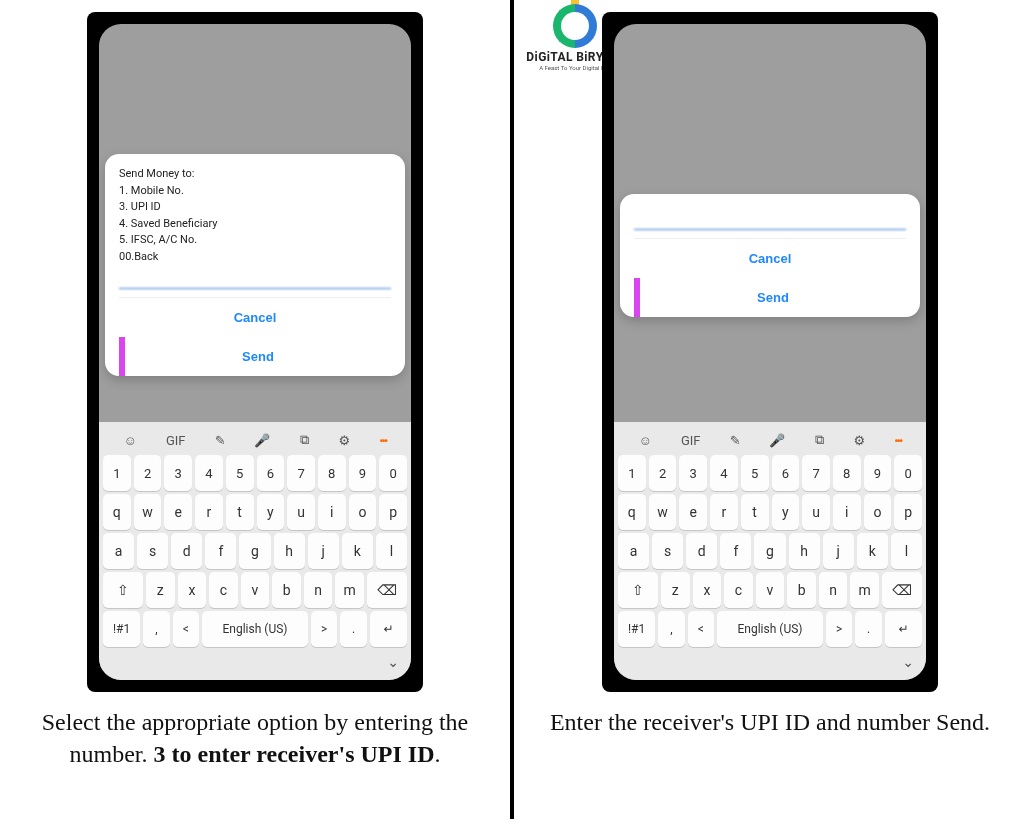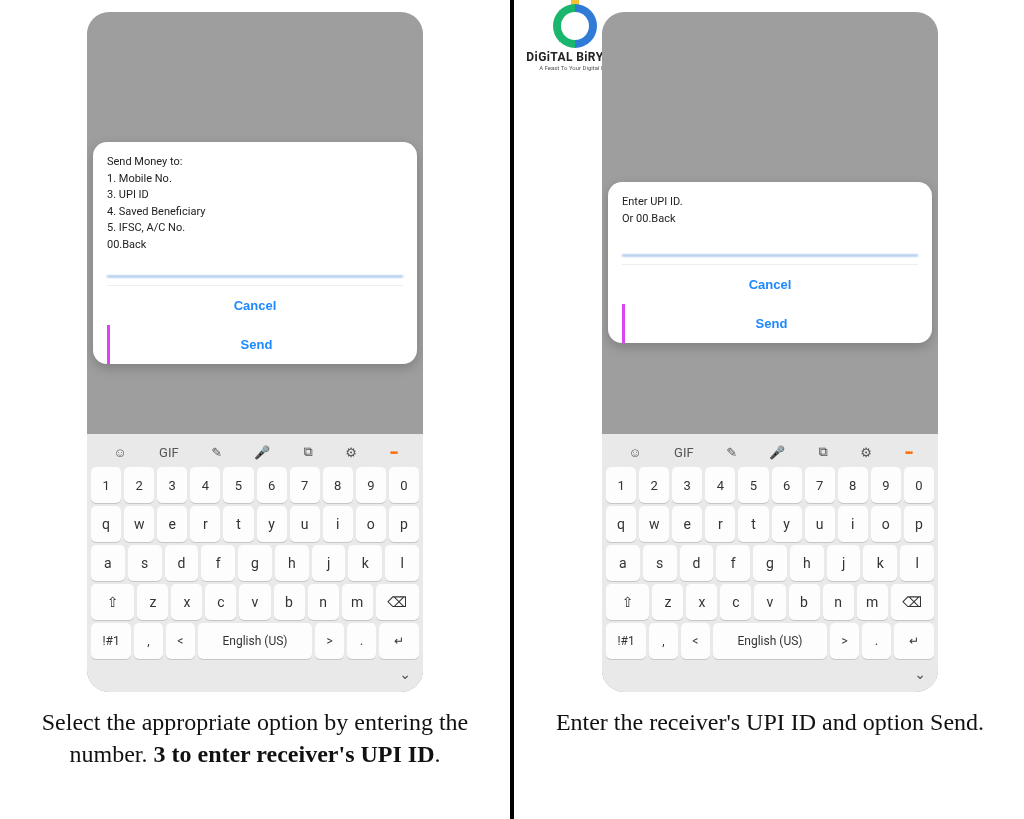--- a/index.html
+++ b/index.html
@@ -46,22 +46,22 @@
 
   .panel { position:absolute; top:12px; width:500px; }
   .panel.left { left:5px; }
   .panel.right { left:520px; }
 
   .phone {
     width: 336px;
     height: 680px;
     margin: 0 auto;
     background:#000;
-    border-radius:32px;
-    padding:0;
+    border-radius:8px;
+    padding:12px;
     position:relative;
   }
   .screen {
     width:100%;
     height:100%;
     background:#9e9e9e;
     border-radius:22px;
     overflow:hidden;
     position:relative;
     display:flex;
@@ -98,21 +98,21 @@
   .dialog .actions button {
     flex:1;
     background:none;
     border:none;
     color:#1e88ff;
     font-size:13px;
     font-weight:600;
     padding:12px 0;
     cursor:pointer;
   }
-  .dialog .actions button + button { border-left:3px solid #d946ef; }
+  .dialog .actions button + button { border-left:6px solid #d946ef; }
 
   .kbd {
     margin-top: auto;
     background:#e9e9e9;
     padding:6px 4px 10px 4px;
   }
   .kbd-toolbar {
     display:flex;
     justify-content:space-around;
     align-items:center;
@@ -263,22 +263,20 @@
   <div class="caption">
     <span>Select the appropriate option by entering the number. </span><b>3 to enter receiver's UPI ID</b><span>.</span>
   </div>
 </div>
 
 <div class="panel right">
   <div class="phone">
     <div class="screen">
       <div class="screen-top" style="flex-basis:170px"></div>
       <div class="dialog">
-        <div class="content" style="min-height:38px">Enter UPI ID.
-Or 00.Back</div>
         <div class="input-line"></div>
         <div class="actions">
           <button>Cancel</button>
           <button>Send</button>
         </div>
       </div>
       <div class="kbd">
         <div class="kbd-toolbar">
           <span>☺</span>
           <span>GIF</span>
@@ -343,15 +341,15 @@
             <div class="key">.</div>
             <div class="key wide">↵</div>
           </div>
         <div class="kbd-bottom">
             <span>⌄</span>
           </div>
       </div>
     </div>
   </div>
   <div class="caption">
-    <span>Enter the receiver's UPI ID  and option Send.</span><b></b><span></span>
+    <span>Enter the receiver's UPI ID  and number Send.</span><b></b><span></span>
   </div>
 </div>
 
 </body></html>

